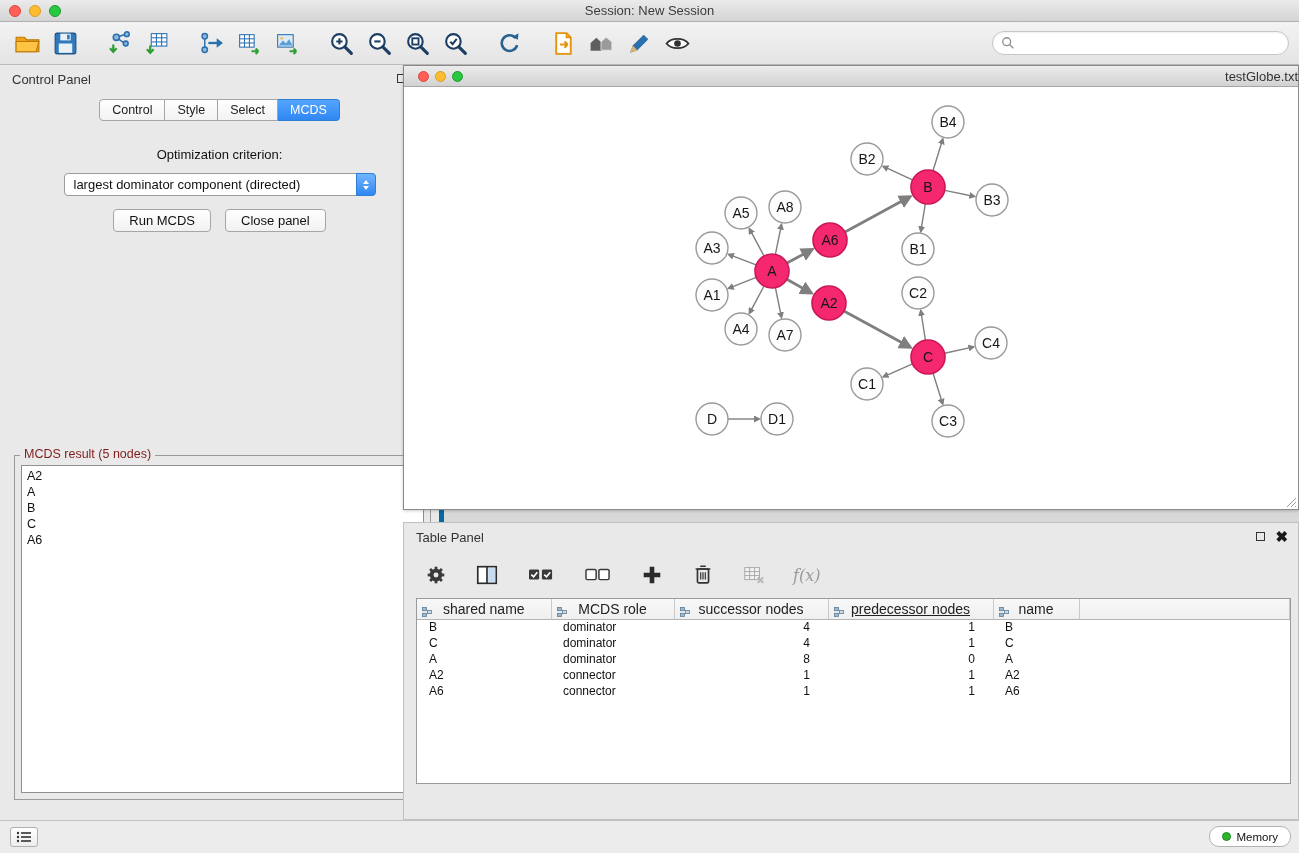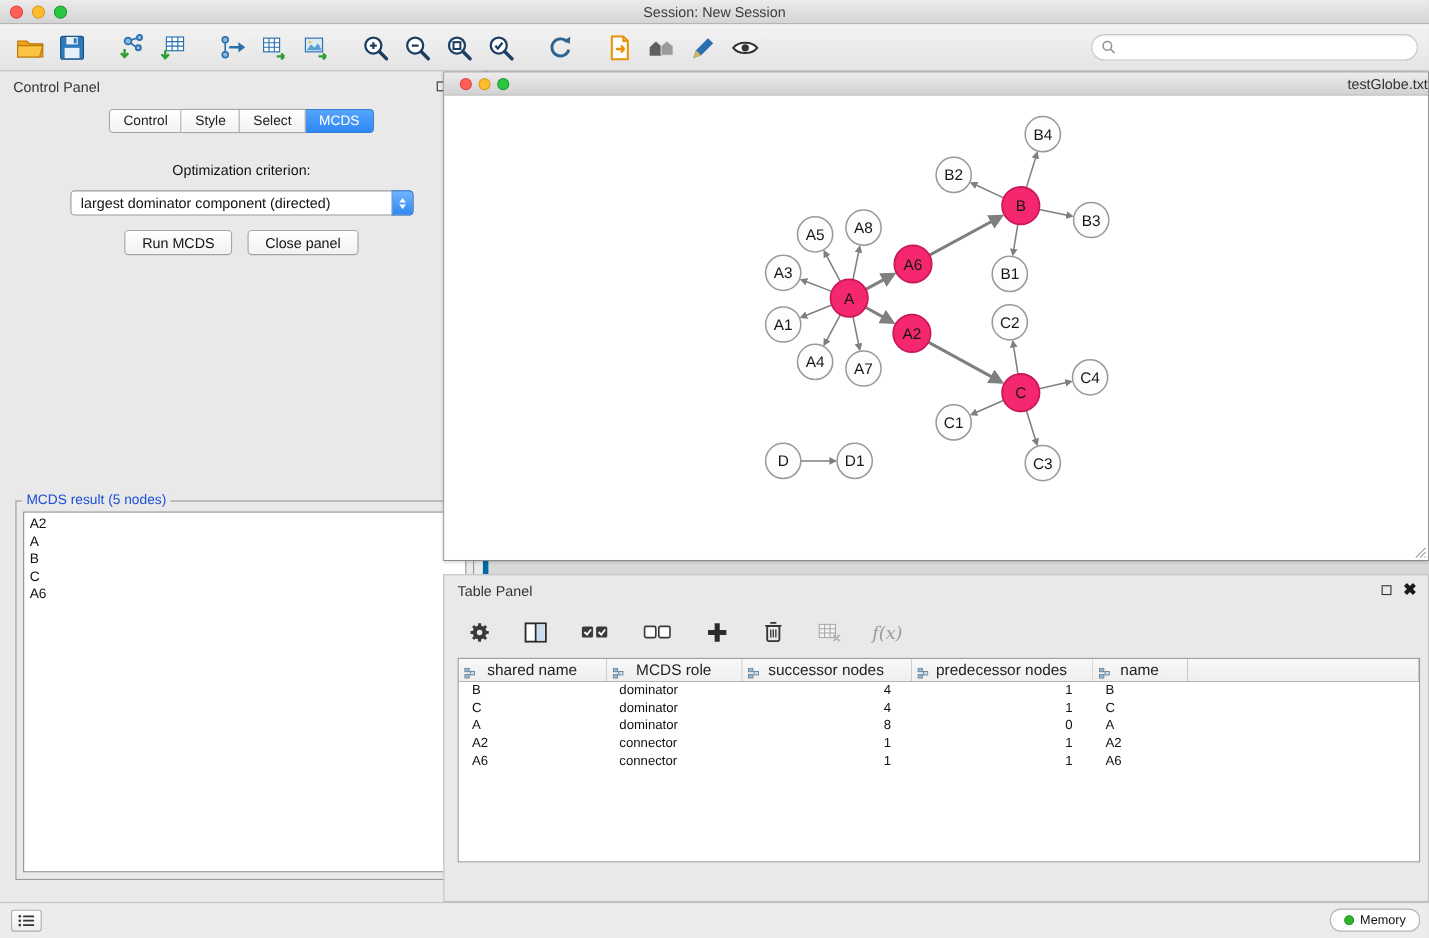--- a/index.html
+++ b/index.html
@@ -41,21 +41,21 @@
 .ctabs{margin-top:8px}
 .opt-label{text-align:center;font-size:13px;margin-top:26px;color:#111}
 .combo{margin:11px auto 0;width:312px;height:23px;background:#fff;border:1px solid #9b9b9b;border-radius:4px;position:relative;font-size:13px;line-height:21px;padding-left:9px;color:#111;cursor:pointer}
 .combo .stepper{position:absolute;right:-1px;top:-1px;width:20px;height:23px;background:linear-gradient(#72b5fd,#2f87f2);border:1px solid #2f7fd6;border-radius:0 4px 4px 0;display:flex;flex-direction:column;align-items:center;justify-content:center;gap:2px}
 .combo .stepper i{width:0;height:0;border-left:3.5px solid transparent;border-right:3.5px solid transparent;display:block}
 .combo .up{border-bottom:4.5px solid #fff}
 .combo .down{border-top:4.5px solid #fff}
 .btn-row{display:flex;justify-content:center;gap:14px;margin-top:13px}
 .btn{font-size:13px;padding:3px 15px;background:linear-gradient(#ffffff,#f1f1f1);border:1px solid #a6a6a6;border-radius:4px;color:#111;cursor:pointer}
 .groupbox{position:absolute;left:14px;right:8px;top:390px;bottom:20px;border:1px solid #9a9a9a}
-.groupbox-label{position:absolute;top:-9px;left:5px;background:#e9e9e9;padding:0 4px;font-size:12.5px;color:#1d4ed8}
+.groupbox-label{position:absolute;top:-9px;left:5px;background:#e9e9e9;padding:0 4px;font-size:12.5px;color:#7f1d1d}
 .result-list{position:absolute;left:6px;right:6px;top:9px;bottom:6px;background:#fff;border:1px solid #8f8f8f;overflow:auto;font-size:12.5px;padding:2px 5px}
 .result-item{line-height:16px;color:#111}
 
 
 .network-window{position:absolute;left:403px;top:65px;width:896px;height:445px;border:1px solid #8a8a8a;background:#fff;box-shadow:0 1px 3px rgba(0,0,0,.2)}
 .nw-titlebar{position:relative;height:21px;background:linear-gradient(#ececec,#d2d2d2);border-bottom:1px solid #a6a6a6}
 .nw-titlebar .traffic{left:14px;top:5px;gap:6px}
 .nw-titlebar .tl{width:11px;height:11px}
 .nw-title{text-align:right;font-size:13px;line-height:21px;color:#333}
 .nw-canvas{position:absolute;top:21px;left:0;right:0;bottom:0;background:#fff}
@@ -493,21 +493,21 @@
               <th style="width: 123px;"><span class="col-ic"><svg viewBox="0 0 10 10" width="10" height="10">
                     <rect x="0.5" y="0.5" width="4" height="3.2" fill="#9db8cc" stroke="#5f7f99" stroke-width="0.8"></rect>
                     <rect x="5.5" y="3.4" width="4" height="3.2" fill="#cfdbe5" stroke="#5f7f99" stroke-width="0.8"></rect>
                     <rect x="0.5" y="6.3" width="4" height="3.2" fill="#9db8cc" stroke="#5f7f99" stroke-width="0.8"></rect>
                   </svg></span><span class="col-lab">MCDS role</span></th>
               <th style="width: 154px;"><span class="col-ic"><svg viewBox="0 0 10 10" width="10" height="10">
                     <rect x="0.5" y="0.5" width="4" height="3.2" fill="#9db8cc" stroke="#5f7f99" stroke-width="0.8"></rect>
                     <rect x="5.5" y="3.4" width="4" height="3.2" fill="#cfdbe5" stroke="#5f7f99" stroke-width="0.8"></rect>
                     <rect x="0.5" y="6.3" width="4" height="3.2" fill="#9db8cc" stroke="#5f7f99" stroke-width="0.8"></rect>
                   </svg></span><span class="col-lab">successor nodes</span></th>
-              <th style="width: 165px;"><span class="col-ic"><svg viewBox="0 0 10 10" width="10" height="10">
+              <th style="width: 165px; text-decoration: underline;"><span class="col-ic"><svg viewBox="0 0 10 10" width="10" height="10">
                     <rect x="0.5" y="0.5" width="4" height="3.2" fill="#9db8cc" stroke="#5f7f99" stroke-width="0.8"></rect>
                     <rect x="5.5" y="3.4" width="4" height="3.2" fill="#cfdbe5" stroke="#5f7f99" stroke-width="0.8"></rect>
                     <rect x="0.5" y="6.3" width="4" height="3.2" fill="#9db8cc" stroke="#5f7f99" stroke-width="0.8"></rect>
                   </svg></span><span class="col-lab">predecessor nodes</span></th>
               <th style="width: 86px;"><span class="col-ic"><svg viewBox="0 0 10 10" width="10" height="10">
                     <rect x="0.5" y="0.5" width="4" height="3.2" fill="#9db8cc" stroke="#5f7f99" stroke-width="0.8"></rect>
                     <rect x="5.5" y="3.4" width="4" height="3.2" fill="#cfdbe5" stroke="#5f7f99" stroke-width="0.8"></rect>
                     <rect x="0.5" y="6.3" width="4" height="3.2" fill="#9db8cc" stroke="#5f7f99" stroke-width="0.8"></rect>
                   </svg></span><span class="col-lab">name</span></th>
               <th class="filler"></th>

